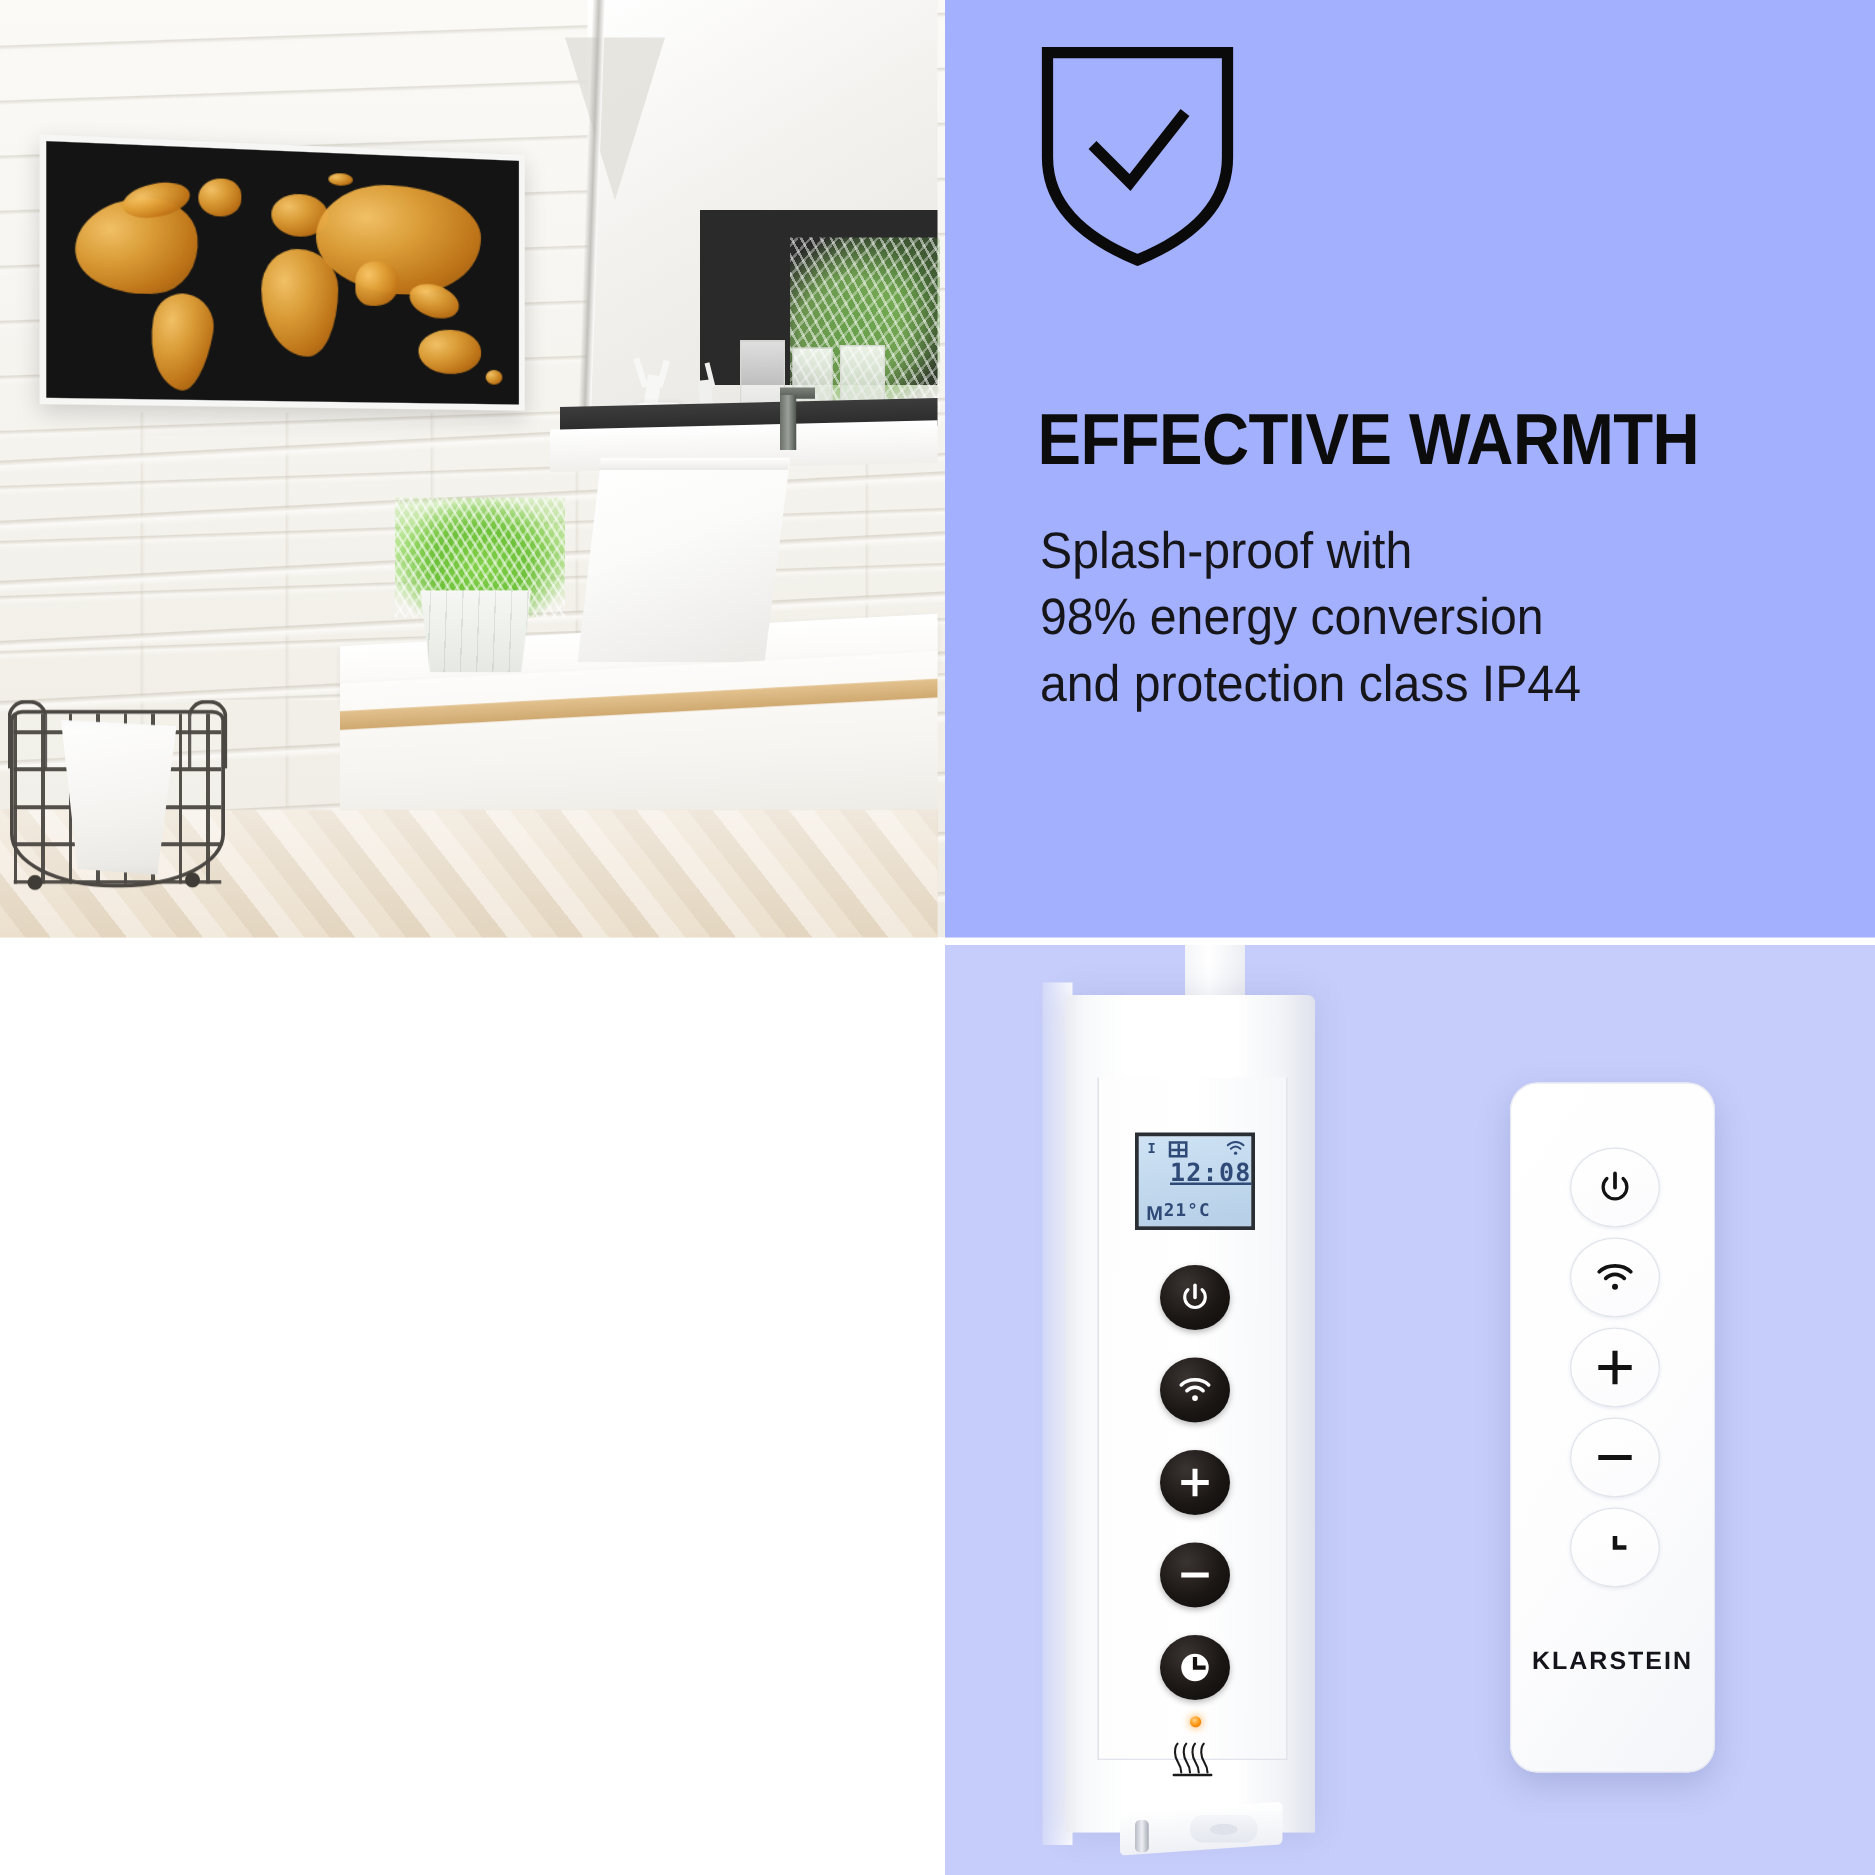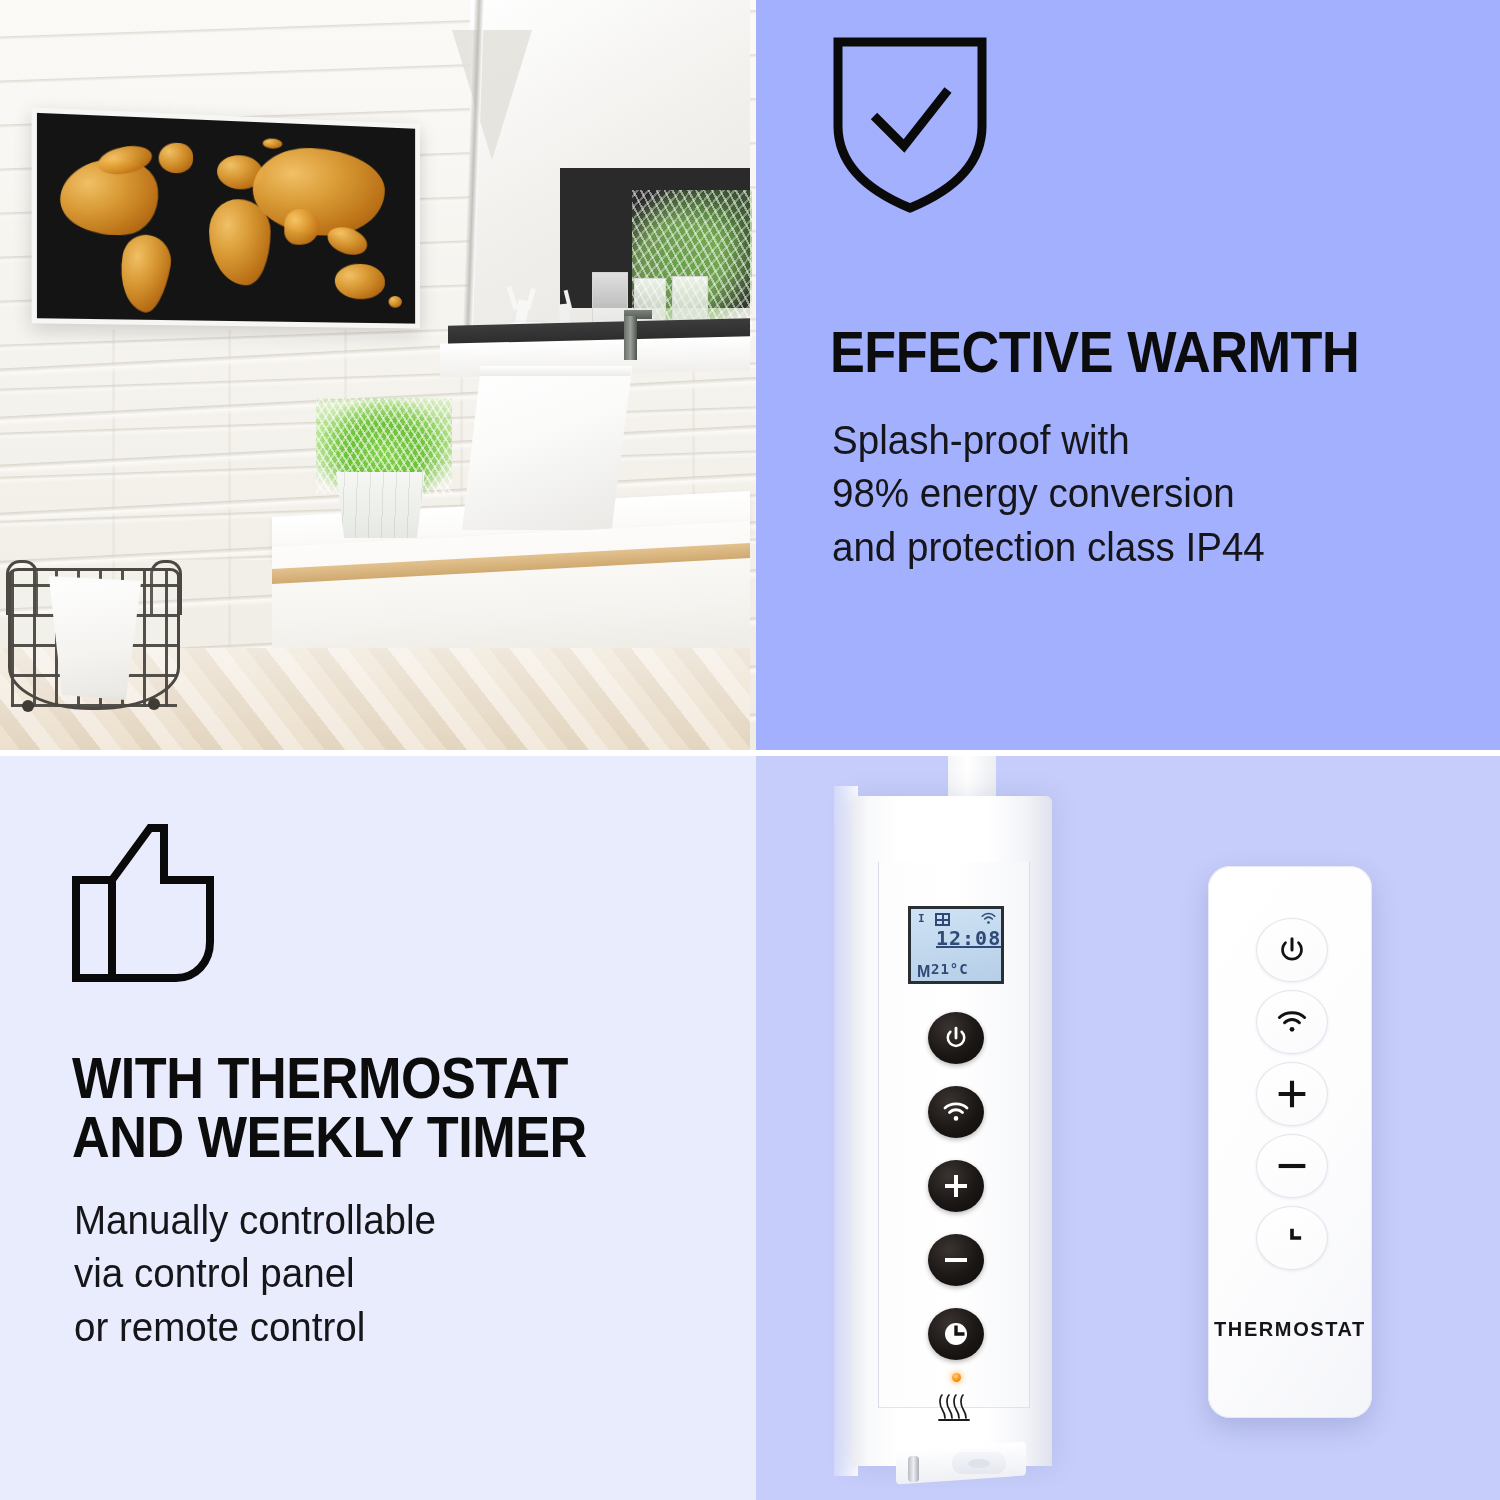--- a/index.html
+++ b/index.html
@@ -496,33 +496,20 @@
         <path d="M14 12 H158 V96 C158 140 120 164 86 178 C52 164 14 140 14 96 Z" stroke="#0a0a0a" stroke-width="9" fill="none" stroke-linejoin="miter"></path>
         <path d="M50 86 L80 116 L124 60" stroke="#0a0a0a" stroke-width="9" fill="none" stroke-linecap="butt" stroke-linejoin="miter"></path>
       </svg>
     </div>
     <div class="headline">EFFECTIVE WARMTH</div>
     <div class="body-copy">Splash-proof with
 98% energy conversion
 and protection class IP44</div>
   </div>
 
-  <div class="quad" id="q-thermo">
-    <div class="icon-wrap">
-      <svg width="172" height="162" viewBox="0 0 172 162" fill="none" aria-hidden="true">
-        <path d="M8 56 H44 V154 H8 Z" stroke="#0a0a0a" stroke-width="8" fill="none" stroke-linejoin="miter"></path>
-        <path d="M44 56 L82 4 H96 V56 H142 V118 C142 138 128 154 108 154 H44 Z" stroke="#0a0a0a" stroke-width="8" fill="none" stroke-linejoin="miter"></path>
-      </svg>
-    </div>
-    <div class="headline">WITH THERMOSTAT
-AND WEEKLY TIMER</div>
-    <div class="body-copy">Manually controllable
-via control panel
-or remote control</div>
-  </div>
 
   <div class="quad" id="q-device">
     <div class="heater-wrap">
 
       <div class="heater-stem"></div>
       <div class="heater-left-edge"></div>
       <div class="heater-body"></div>
       <div class="control-strip"></div>
 
       <div class="lcd">
@@ -605,19 +592,19 @@
         <div class="rem-btn rb-minus">
           <svg width="34" height="34" viewBox="0 0 28 28">
             <path d="M3 14 H25" stroke="#121212" stroke-width="3.4" stroke-linecap="butt"></path>
           </svg>
         </div>
         <div class="rem-btn rb-timer">
           <svg width="32" height="32" viewBox="0 0 28 28">
             <path d="M14 6 V14 H22" stroke="#121212" stroke-width="3.2" fill="none" stroke-linecap="butt"></path>
           </svg>
         </div>
-        <div class="remote-brand">THERMOSTAT</div>
+        <div class="remote-brand">KLARSTEIN</div>
       </div>
 
     </div>
   </div>
 
 </div>
 
 </body></html>

